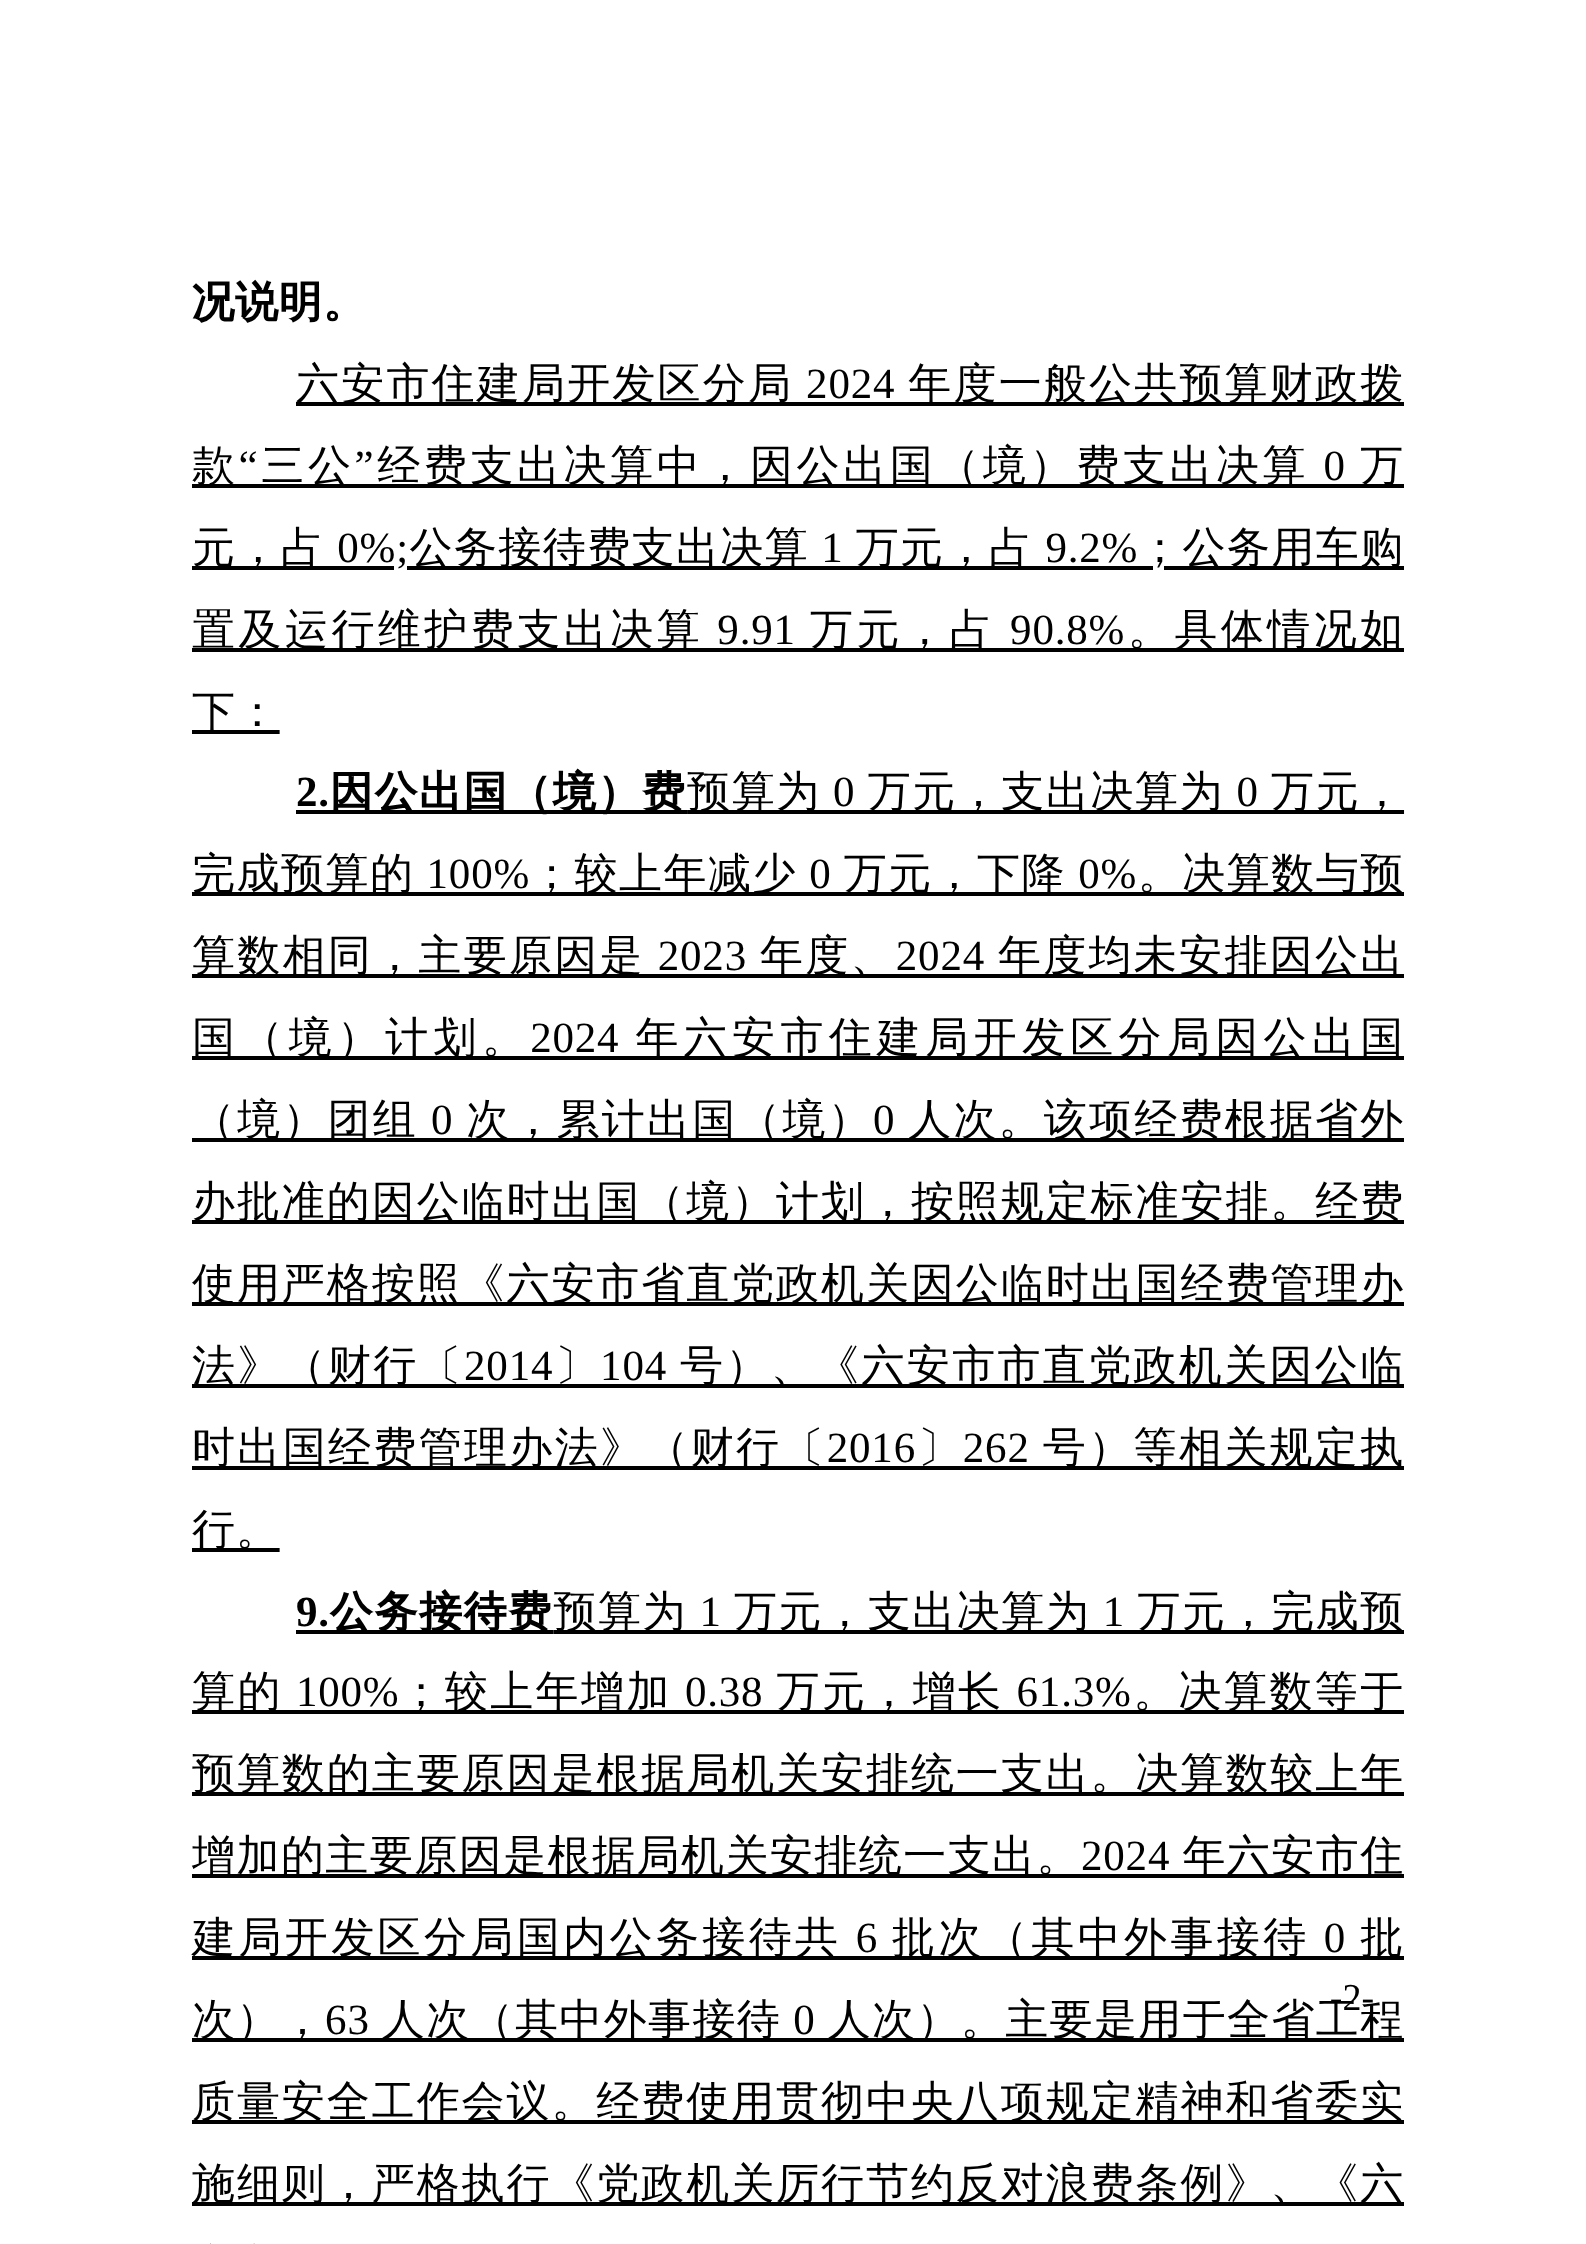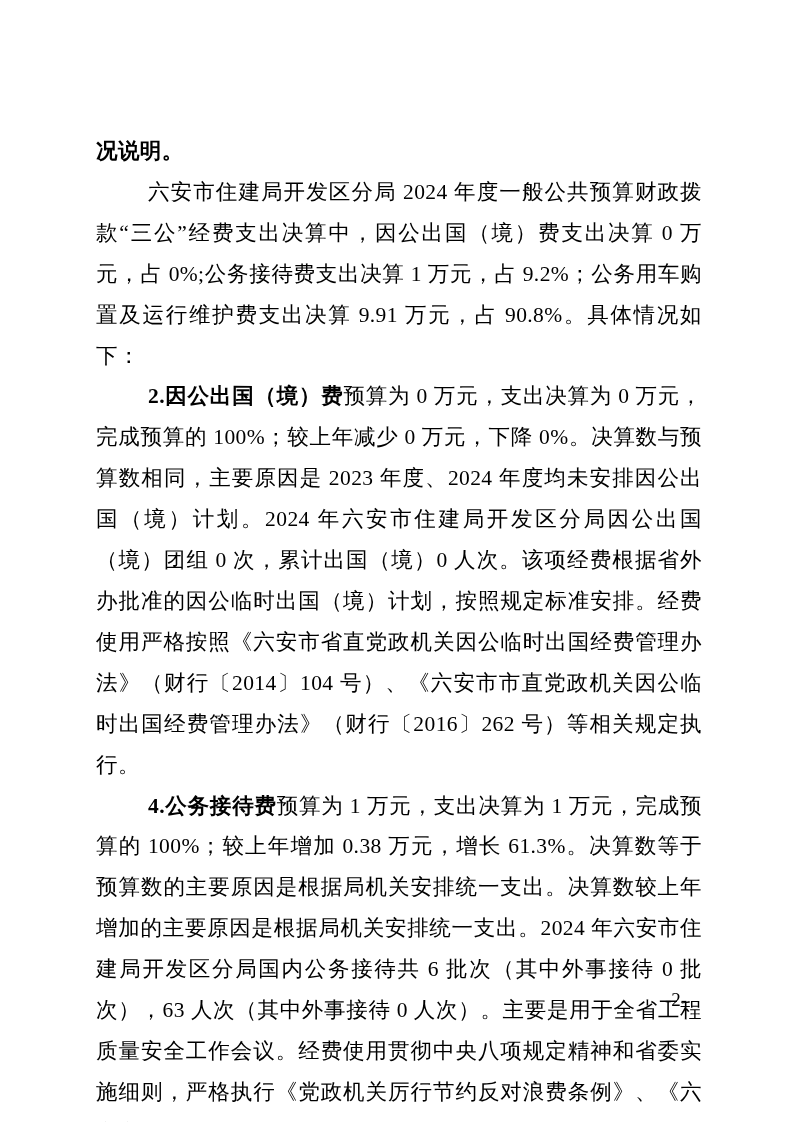--- a/index.html
+++ b/index.html
@@ -30,20 +30,21 @@
     letter-spacing: 0.4px;
   }
   .frag {
     margin: 0;
     font-weight: bold;
     text-indent: 0;
   }
   .para {
     margin: 0;
     text-indent: 52px;
+    text-decoration: underline;
   }
   .bold {
     font-weight: bold;
   }
   .pageno {
     position: absolute;
     left: 655px;
     top: 988px;
     width: 42px;
     font-size: 19px;
@@ -54,16 +55,16 @@
   }
 </style>
 </head>
 <body>
 
 <div class="page">
   <div class="content">
     <p class="frag">况说明。</p>
     <p class="para"><span>六安市住建局开发区分局 2024 年度一般公共预算财政拨款“三公”经费支出决算中，因公出国（境）费支出决算 0 万元，占 0%;公务接待费支出决算 1 万元，占 9.2%；公务用车购置及运行维护费支出决算 9.91 万元，占 90.8%。具体情况如下：</span></p>
     <p class="para"><span class="bold">2.因公出国（境）费</span><span>预算为 0 万元，支出决算为 0 万元，完成预算的 100%；较上年减少 0 万元，下降 0%。决算数与预算数相同，主要原因是 2023 年度、2024 年度均未安排因公出国（境）计划。2024 年六安市住建局开发区分局因公出国（境）团组 0 次，累计出国（境）0 人次。该项经费根据省外办批准的因公临时出国（境）计划，按照规定标准安排。经费使用严格按照《六安市省直党政机关因公临时出国经费管理办法》（财行〔2014〕104 号）、《六安市市直党政机关因公临时出国经费管理办法》（财行〔2016〕262 号）等相关规定执行。</span></p>
-    <p class="para"><span class="bold">4.公务接待费</span><span>预算为 1 万元，支出决算为 1 万元，完成预算的 100%；较上年增加 0.38 万元，增长 61.3%。决算数等于预算数的主要原因是根据局机关安排统一支出。决算数较上年增加的主要原因是根据局机关安排统一支出。2024 年六安市住建局开发区分局国内公务接待共 6 批次（其中外事接待 0 批次），63 人次（其中外事接待 0 人次）。主要是用于全省工程质量安全工作会议。经费使用贯彻中央八项规定精神和省委实施细则，严格执行《党政机关厉行节约反对浪费条例》、《六安市直机关公务接待费管</span></p>
+    <p class="para"><span class="bold">9.公务接待费</span><span>预算为 1 万元，支出决算为 1 万元，完成预算的 100%；较上年增加 0.38 万元，增长 61.3%。决算数等于预算数的主要原因是根据局机关安排统一支出。决算数较上年增加的主要原因是根据局机关安排统一支出。2024 年六安市住建局开发区分局国内公务接待共 6 批次（其中外事接待 0 批次），63 人次（其中外事接待 0 人次）。主要是用于全省工程质量安全工作会议。经费使用贯彻中央八项规定精神和省委实施细则，严格执行《党政机关厉行节约反对浪费条例》、《六安市直机关公务接待费管</span></p>
   </div>
   <div class="pageno">-2-</div>
 </div>
 
 </body></html>

